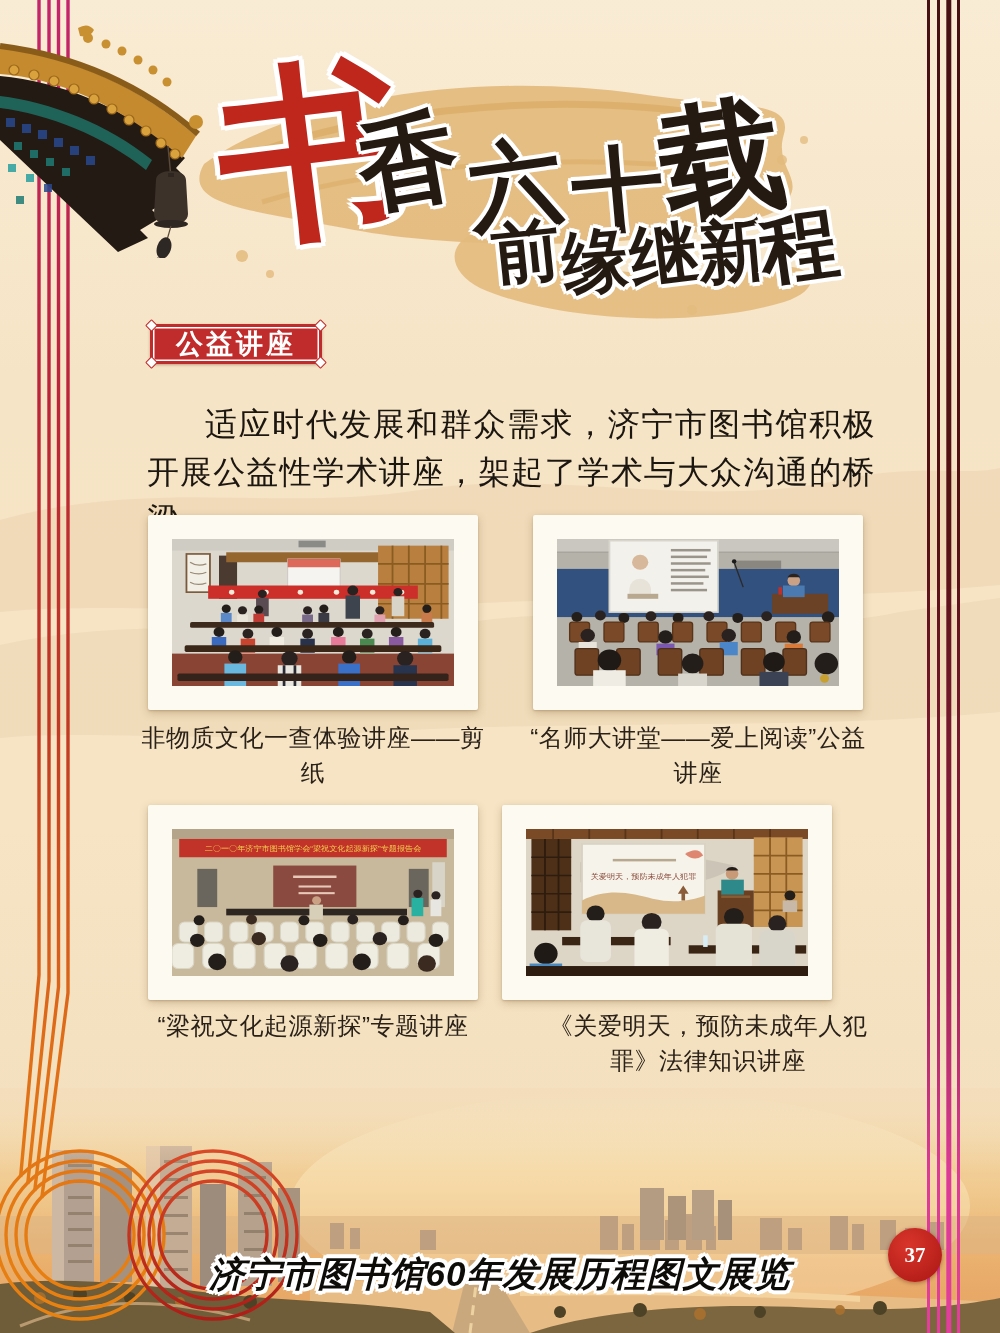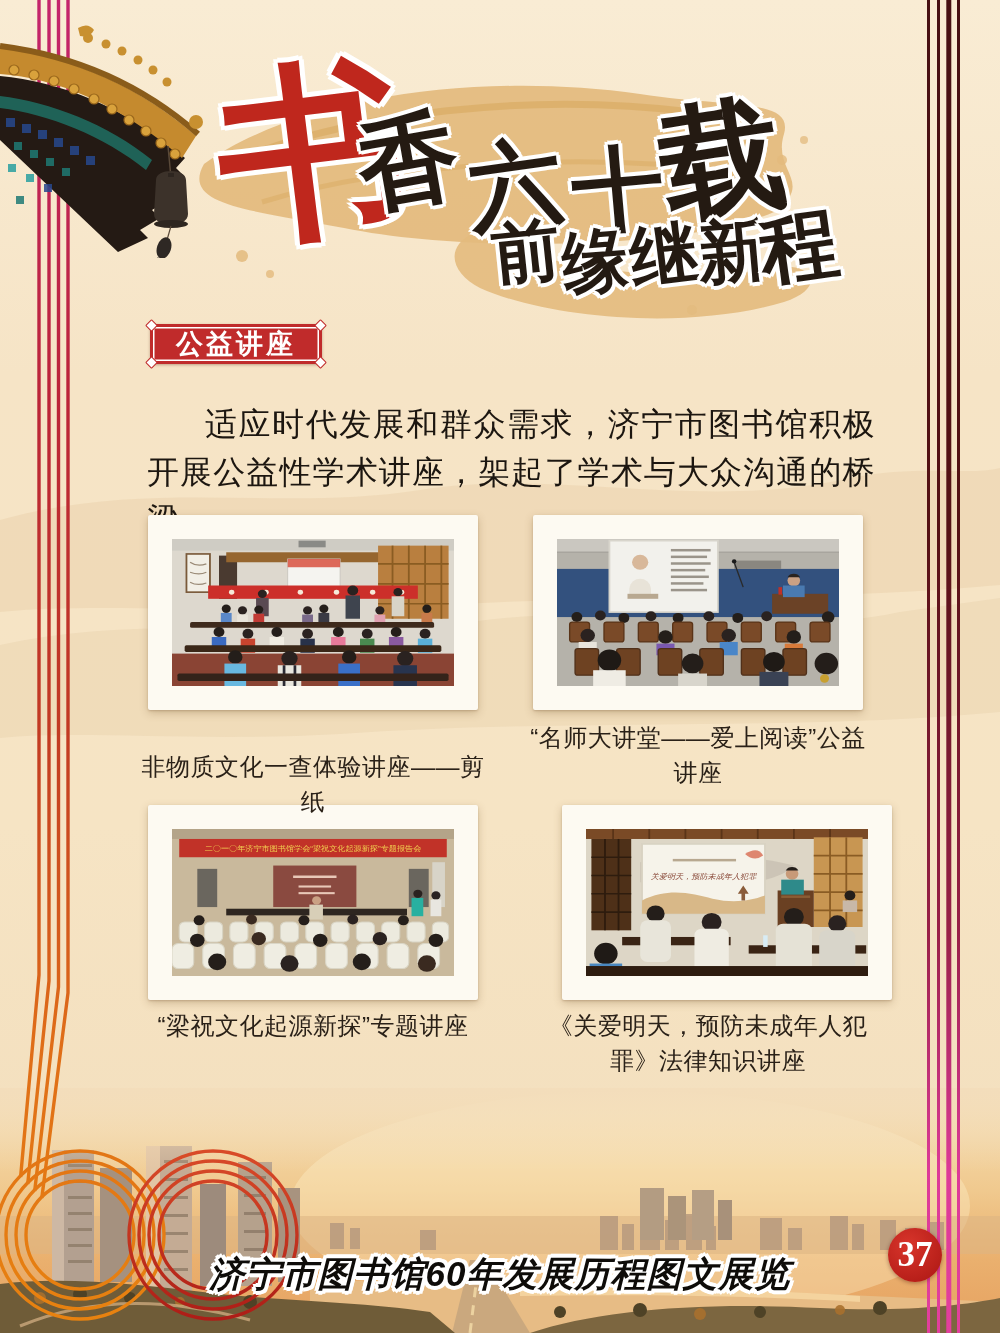--- a/index.html
+++ b/index.html
@@ -60,27 +60,27 @@
   .photo-frame{
     width:330px;height:195px;z-index:25;
     background:#fdfaf2;border-radius:2px;
     box-shadow:0 3px 9px rgba(120,85,45,.30),0 1px 2px rgba(120,85,45,.25);
     padding:24px;box-sizing:border-box;
   }
   .photo-frame svg{width:100%;height:100%;}
   #photo1{left:148px;top:515px;}
   #photo2{left:533px;top:515px;}
   #photo3{left:148px;top:805px;}
-  #photo4{left:562px;top:805px;font-style:italic;}
+  #photo4{left:502px;top:805px;}
 
   .caption{
     z-index:25;width:352px;text-align:center;
     font-size:24px;line-height:35px;color:#2a2118;letter-spacing:.5px;
   }
-  #caption1{left:137px;top:720px;margin-top:29px;}
+  #caption1{left:137px;top:720px;}
   #caption2{left:522px;top:720px;}
   #caption3{left:137px;top:1008px;}
   #caption4{left:532px;top:1008px;}
 
   
   #city-photo{left:0;top:1088px;width:1000px;height:245px;z-index:10;}
   #city-fade{left:0;top:1088px;width:1000px;height:84px;z-index:11;
     background:linear-gradient(180deg,#f3ddbb 0%,rgba(243,221,187,0) 100%);}
 
   
@@ -91,21 +91,21 @@
                 -3px -3px 0 #fff,3px 3px 0 #fff,-3px 3px 0 #fff,3px -3px 0 #fff;
     font-family:"Liberation Sans",sans-serif;
     font-style:italic;
   }
   #page-badge{
     left:888px;top:1228px;width:54px;height:54px;border-radius:50%;z-index:45;
     background:radial-gradient(circle at 38% 32%,#d8352b,#b51d18 78%);
     display:flex;align-items:center;justify-content:center;
     box-shadow:0 1px 4px rgba(60,10,5,.4);
   }
-  #page-badge span{color:#fff;font-size:35px;font-weight:700;
+  #page-badge span{color:#fff;font-size:21px;font-weight:700;
     font-family:"Liberation Serif",serif;}
 
   
   #mountains{left:0;top:360px;width:1000px;height:430px;z-index:2;}
   #brush-stroke{left:172px;top:42px;width:650px;height:310px;z-index:20;}
   #left-lines{left:0;top:0;width:340px;height:1333px;z-index:30;}
   #right-lines{left:920px;top:0;width:60px;height:1333px;z-index:35;}
   #roof{left:0;top:18px;width:240px;height:240px;z-index:32;}
 </style>
 </head>

